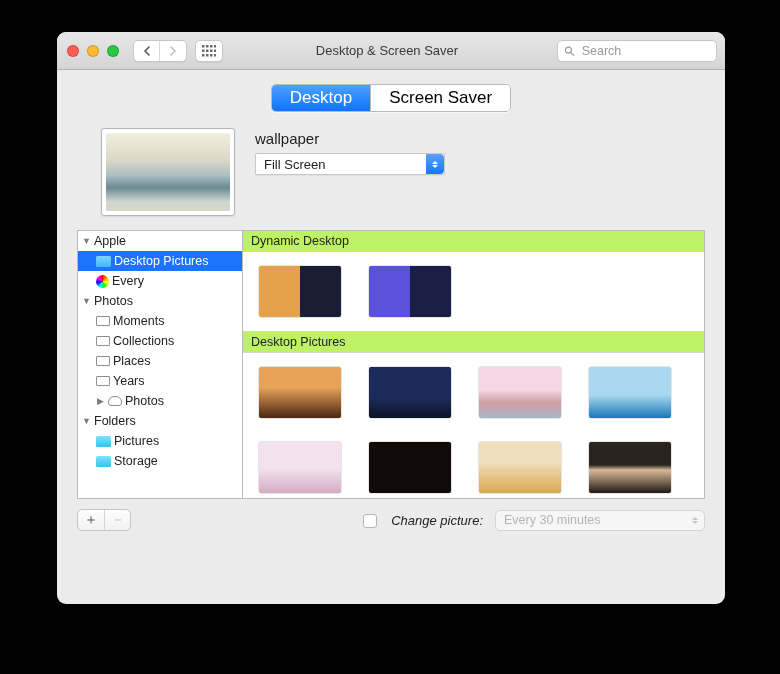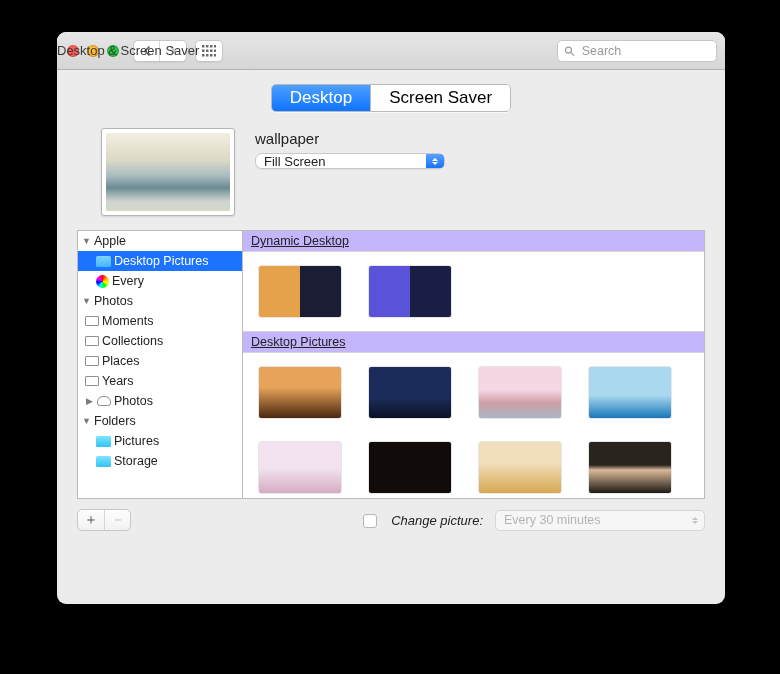--- a/index.html
+++ b/index.html
@@ -46,21 +46,21 @@
     border:1px solid #c7c7c7; border-radius:5px; height:22px;
     box-shadow:0 1px 0 rgba(0,0,0,0.05);
   }
   .nav-group button, .grid-btn button {
     border:none; background:transparent; width:26px; height:20px;
     display:flex; align-items:center; justify-content:center; padding:0;
     color:#595959;
   }
   .nav-group button:first-child { border-right:1px solid #d9d9d9; }
   .title {
-    position:absolute; left:0; right:8px; font-weight:500;
+    position:absolute; left:0; right:8px; text-align:center; font-weight:500;
     pointer-events:none; color:#3a3a3a;
   }
   .search {
     margin-left:auto; display:flex; align-items:center; background:#fff;
     border:1px solid #c7c7c7; border-radius:5px; height:22px; width:160px;
     padding:0 6px; gap:5px;
   }
   .search input { border:none; outline:none; width:100%; font-size:12.5px; background:transparent; }
   .search input::placeholder { color:#9a9a9a; }
   
@@ -82,62 +82,61 @@
   .preview-row { display:flex; gap:20px; margin-left:24px; margin-bottom:14px; }
   .preview-frame {
     width:134px; height:88px; border:1px solid #b4b4b4; background:#fff; border-radius:3px;
     padding:4px; box-shadow:0 1px 2px rgba(0,0,0,0.1);
   }
   .preview-img { width:100%; height:100%; border-radius:1px; }
   .preview-info { display:flex; flex-direction:column; gap:6px; padding-top:2px; flex:1; }
   .preview-name { font-size:15px; }
   .select {
     display:flex; align-items:center; justify-content:space-between;
-    width:190px; height:16px; background:#fff; border:1px solid #c9c9c9;
-    border-radius:7px; padding:0 0 0 8px; font-size:13px;
+    width:190px; height:22px; background:#fff; border:1px solid #c9c9c9;
+    border-radius:2px; padding:0 0 0 8px; font-size:13px;
     box-shadow:0 1px 0 rgba(0,0,0,0.05);
   }
   .select .knob {
     width:18px; height:100%; background:linear-gradient(#5aa1ff,#1873ff);
     border-radius:0 4px 4px 0; display:flex; flex-direction:column;
     align-items:center; justify-content:center; gap:1px;
   }
   .select .knob span{width:0;height:0;border-left:3px solid transparent;border-right:3px solid transparent;}
   .select .knob .up{border-bottom:3.5px solid #fff;}
   .select .knob .dn{border-top:3.5px solid #fff;}
   
   .split { display:flex; gap:0; height:269px; border-top:none; }
   .sidebar {
     width:165px; background:#fff; border:1px solid #bbb; border-right:none;
     overflow:hidden; font-size:12.5px;
   }
   .sb-row { display:flex; align-items:center; height:20px; padding-left:4px; gap:3px; white-space:nowrap;}
   .sb-row .tri { width:9px; text-align:center; color:#7a7a7a; font-size:9px;}
   .sb-row.selected { background:#1b73ff; color:#fff; }
   .sb-row.child { padding-left:18px; }
-  .sb-row.grandchild { padding-left:7px; }
+  .sb-row.grandchild { padding-left:18px; }
   .folder-ic { width:15px; height:11px; border-radius:1.5px; }
   .fc-blue{background:linear-gradient(#80d4ff,#3fb6ff);} 
   .fc-cyan{background:linear-gradient(#7fe3ff,#33c4f0);}
   .rainbow{
     width:13px;height:13px;border-radius:50%;
     background:conic-gradient(red,orange,yellow,lime,cyan,blue,magenta,red);
   }
   .gray-ic{
     width:14px;height:10px;border:1.3px solid #8f8f8f;border-radius:1px;background:#fff;
   }
   .cloud{width:14px;height:10px;position:relative;}
   .cloud:before{content:"";position:absolute;inset:0;border:1.3px solid #8f8f8f;border-radius:6px 6px 3px 3px;}
   .content {
     flex:1; border:1px solid #bbb; background:#fff; overflow:auto;
   }
   .section-head{
-    background:#c4b5fd; padding:3px 8px; font-size:12.5px; border-bottom:1px solid #d5d5d5;
+    background:#bef264; padding:3px 8px; font-size:12.5px; border-bottom:1px solid #d5d5d5;
     border-top:1px solid #d5d5d5;
-    text-decoration:underline;
   }
   .section-head:first-child{border-top:none;}
   .thumbs{display:flex; flex-wrap:wrap; gap:24px 28px; padding:14px 16px;}
   .thumb{width:82px; height:51px; border-radius:2px; box-shadow:0 0 0 0.5px rgba(0,0,0,0.2);}
   
   .bottom-row1{display:flex; align-items:center; margin-top:10px; gap:12px;}
   .plusminus{display:flex; border:1px solid #c7c7c7; border-radius:5px; background:linear-gradient(#fdfdfd,#f2f2f2); height:22px; overflow:hidden; margin-right:auto;}
   .plusminus button{width:26px;border:none;background:transparent;font-size:14px;color:#555;}
   .plusminus button + button{border-left:1px solid #d5d5d5;color:#bfbfbf;}
   .chk-row{display:flex;align-items:flex-end;gap:14px;font-style:italic;}

